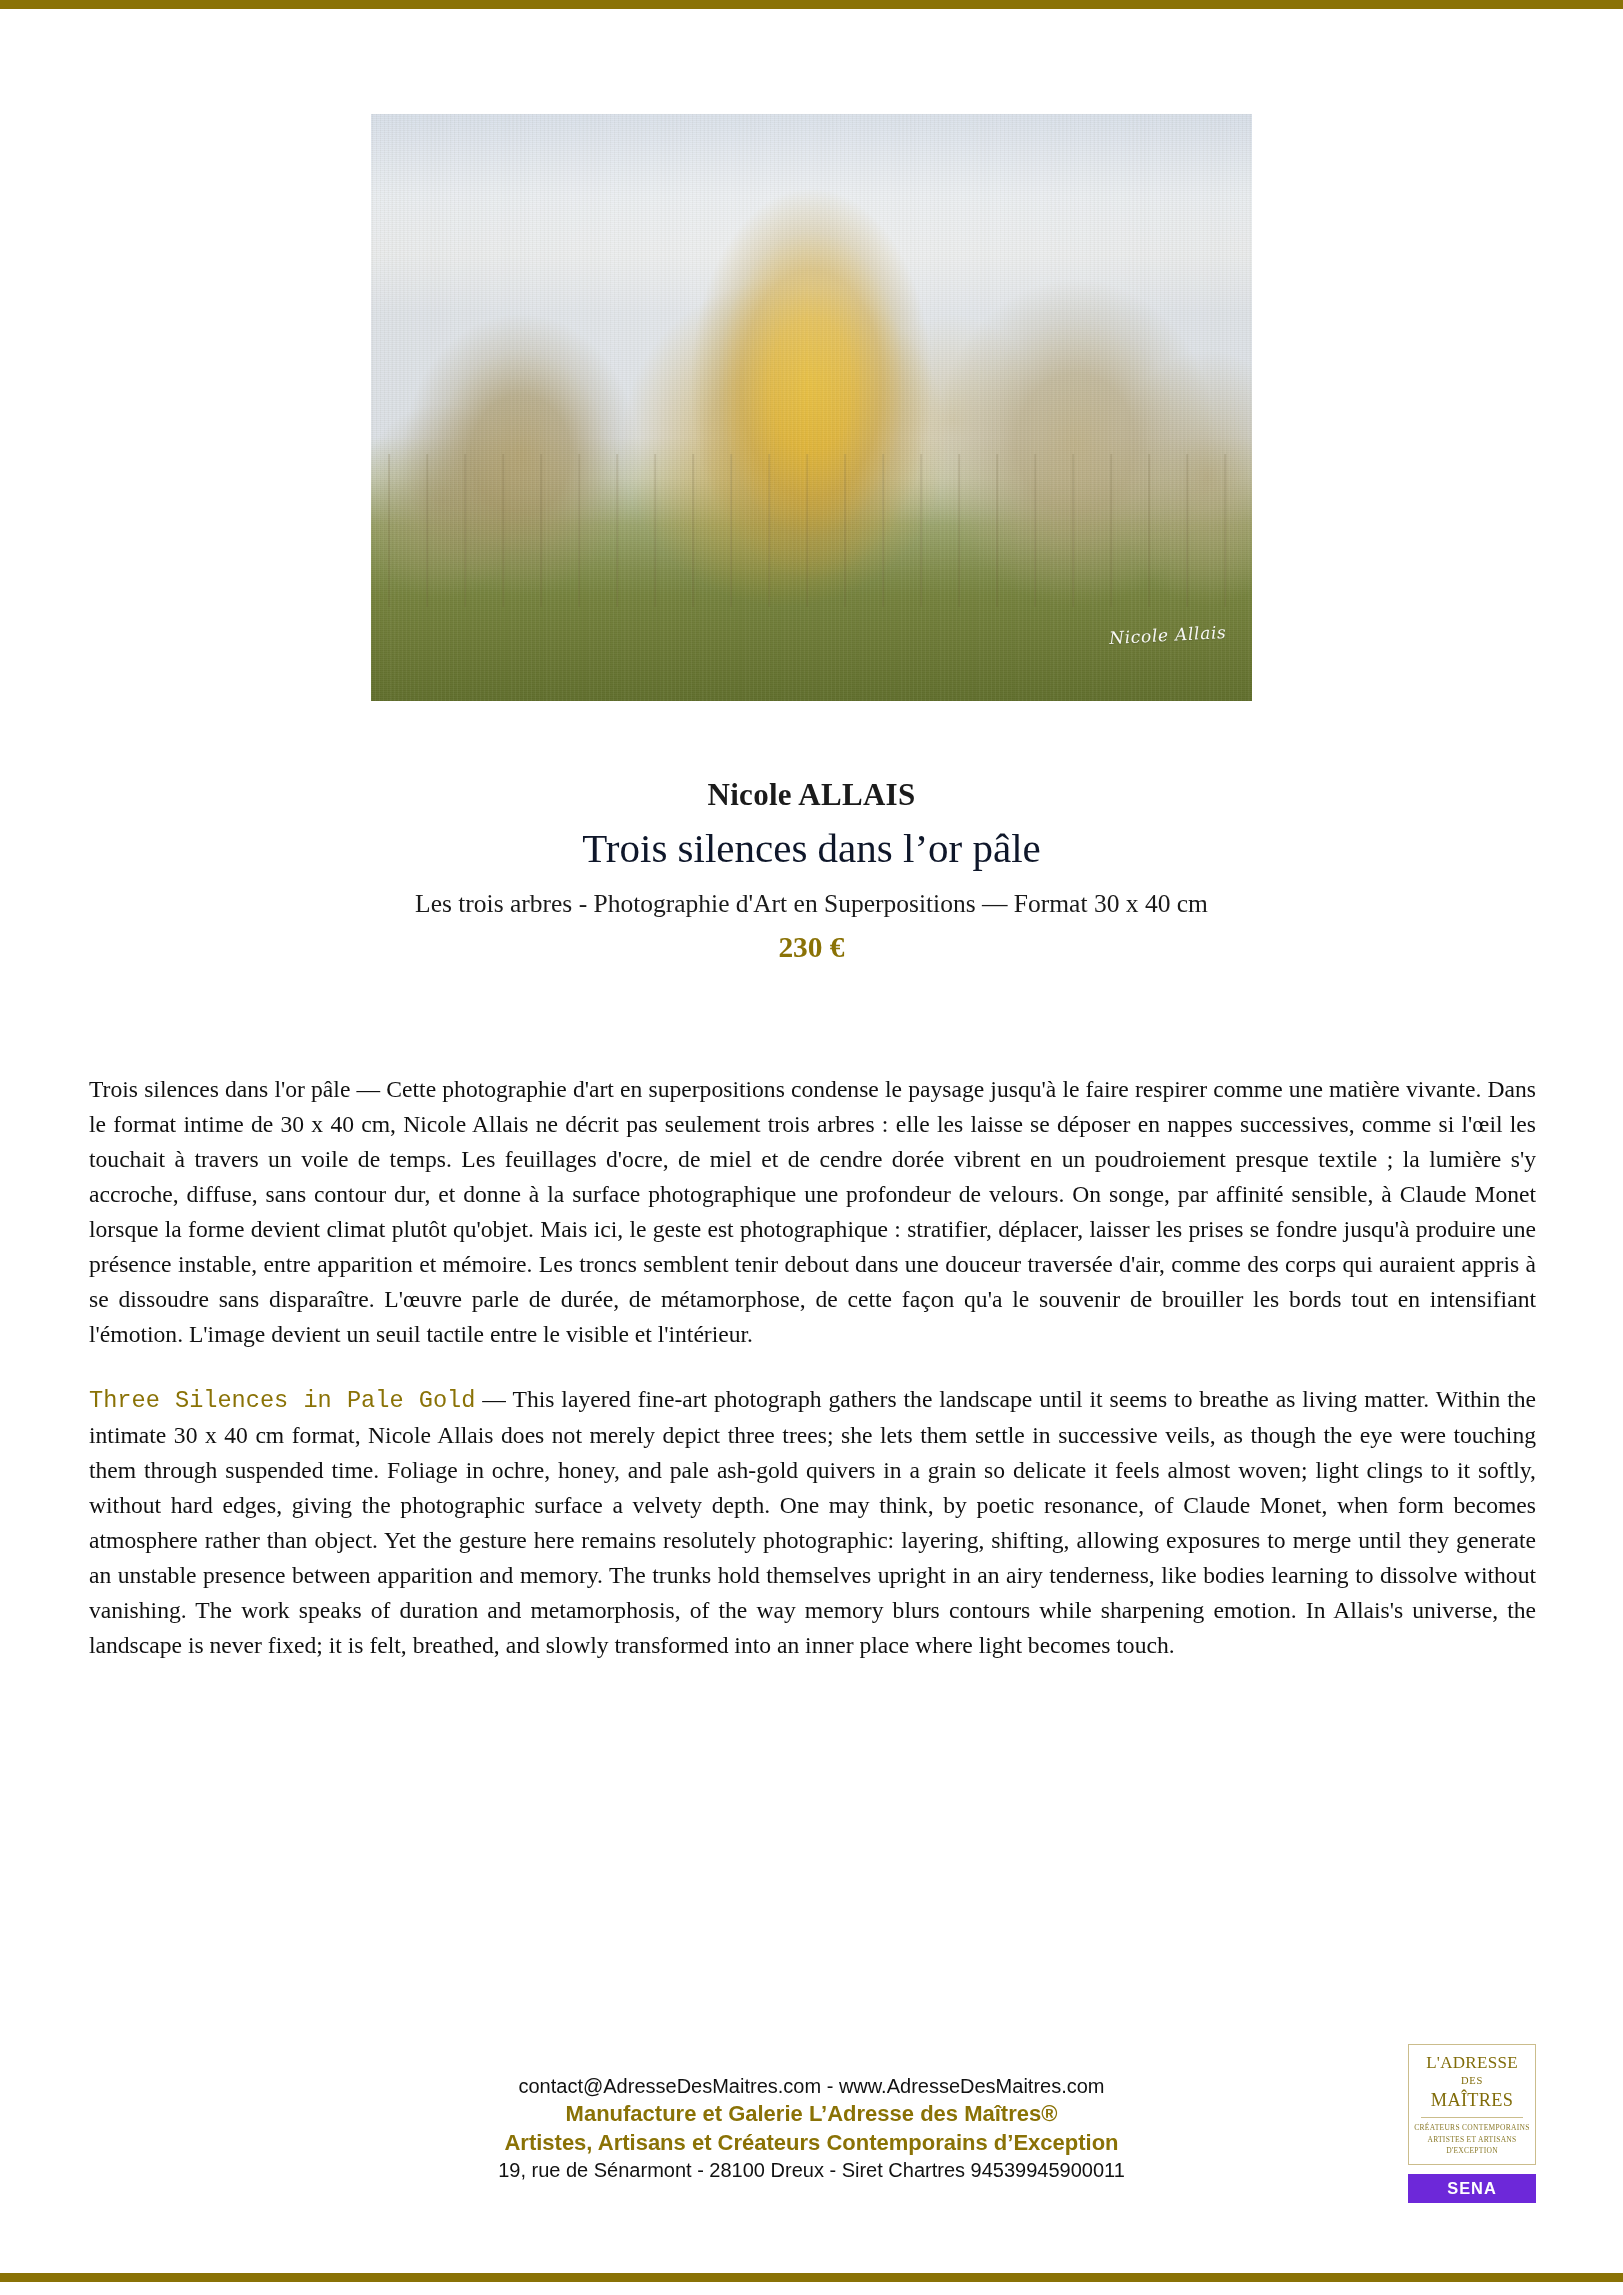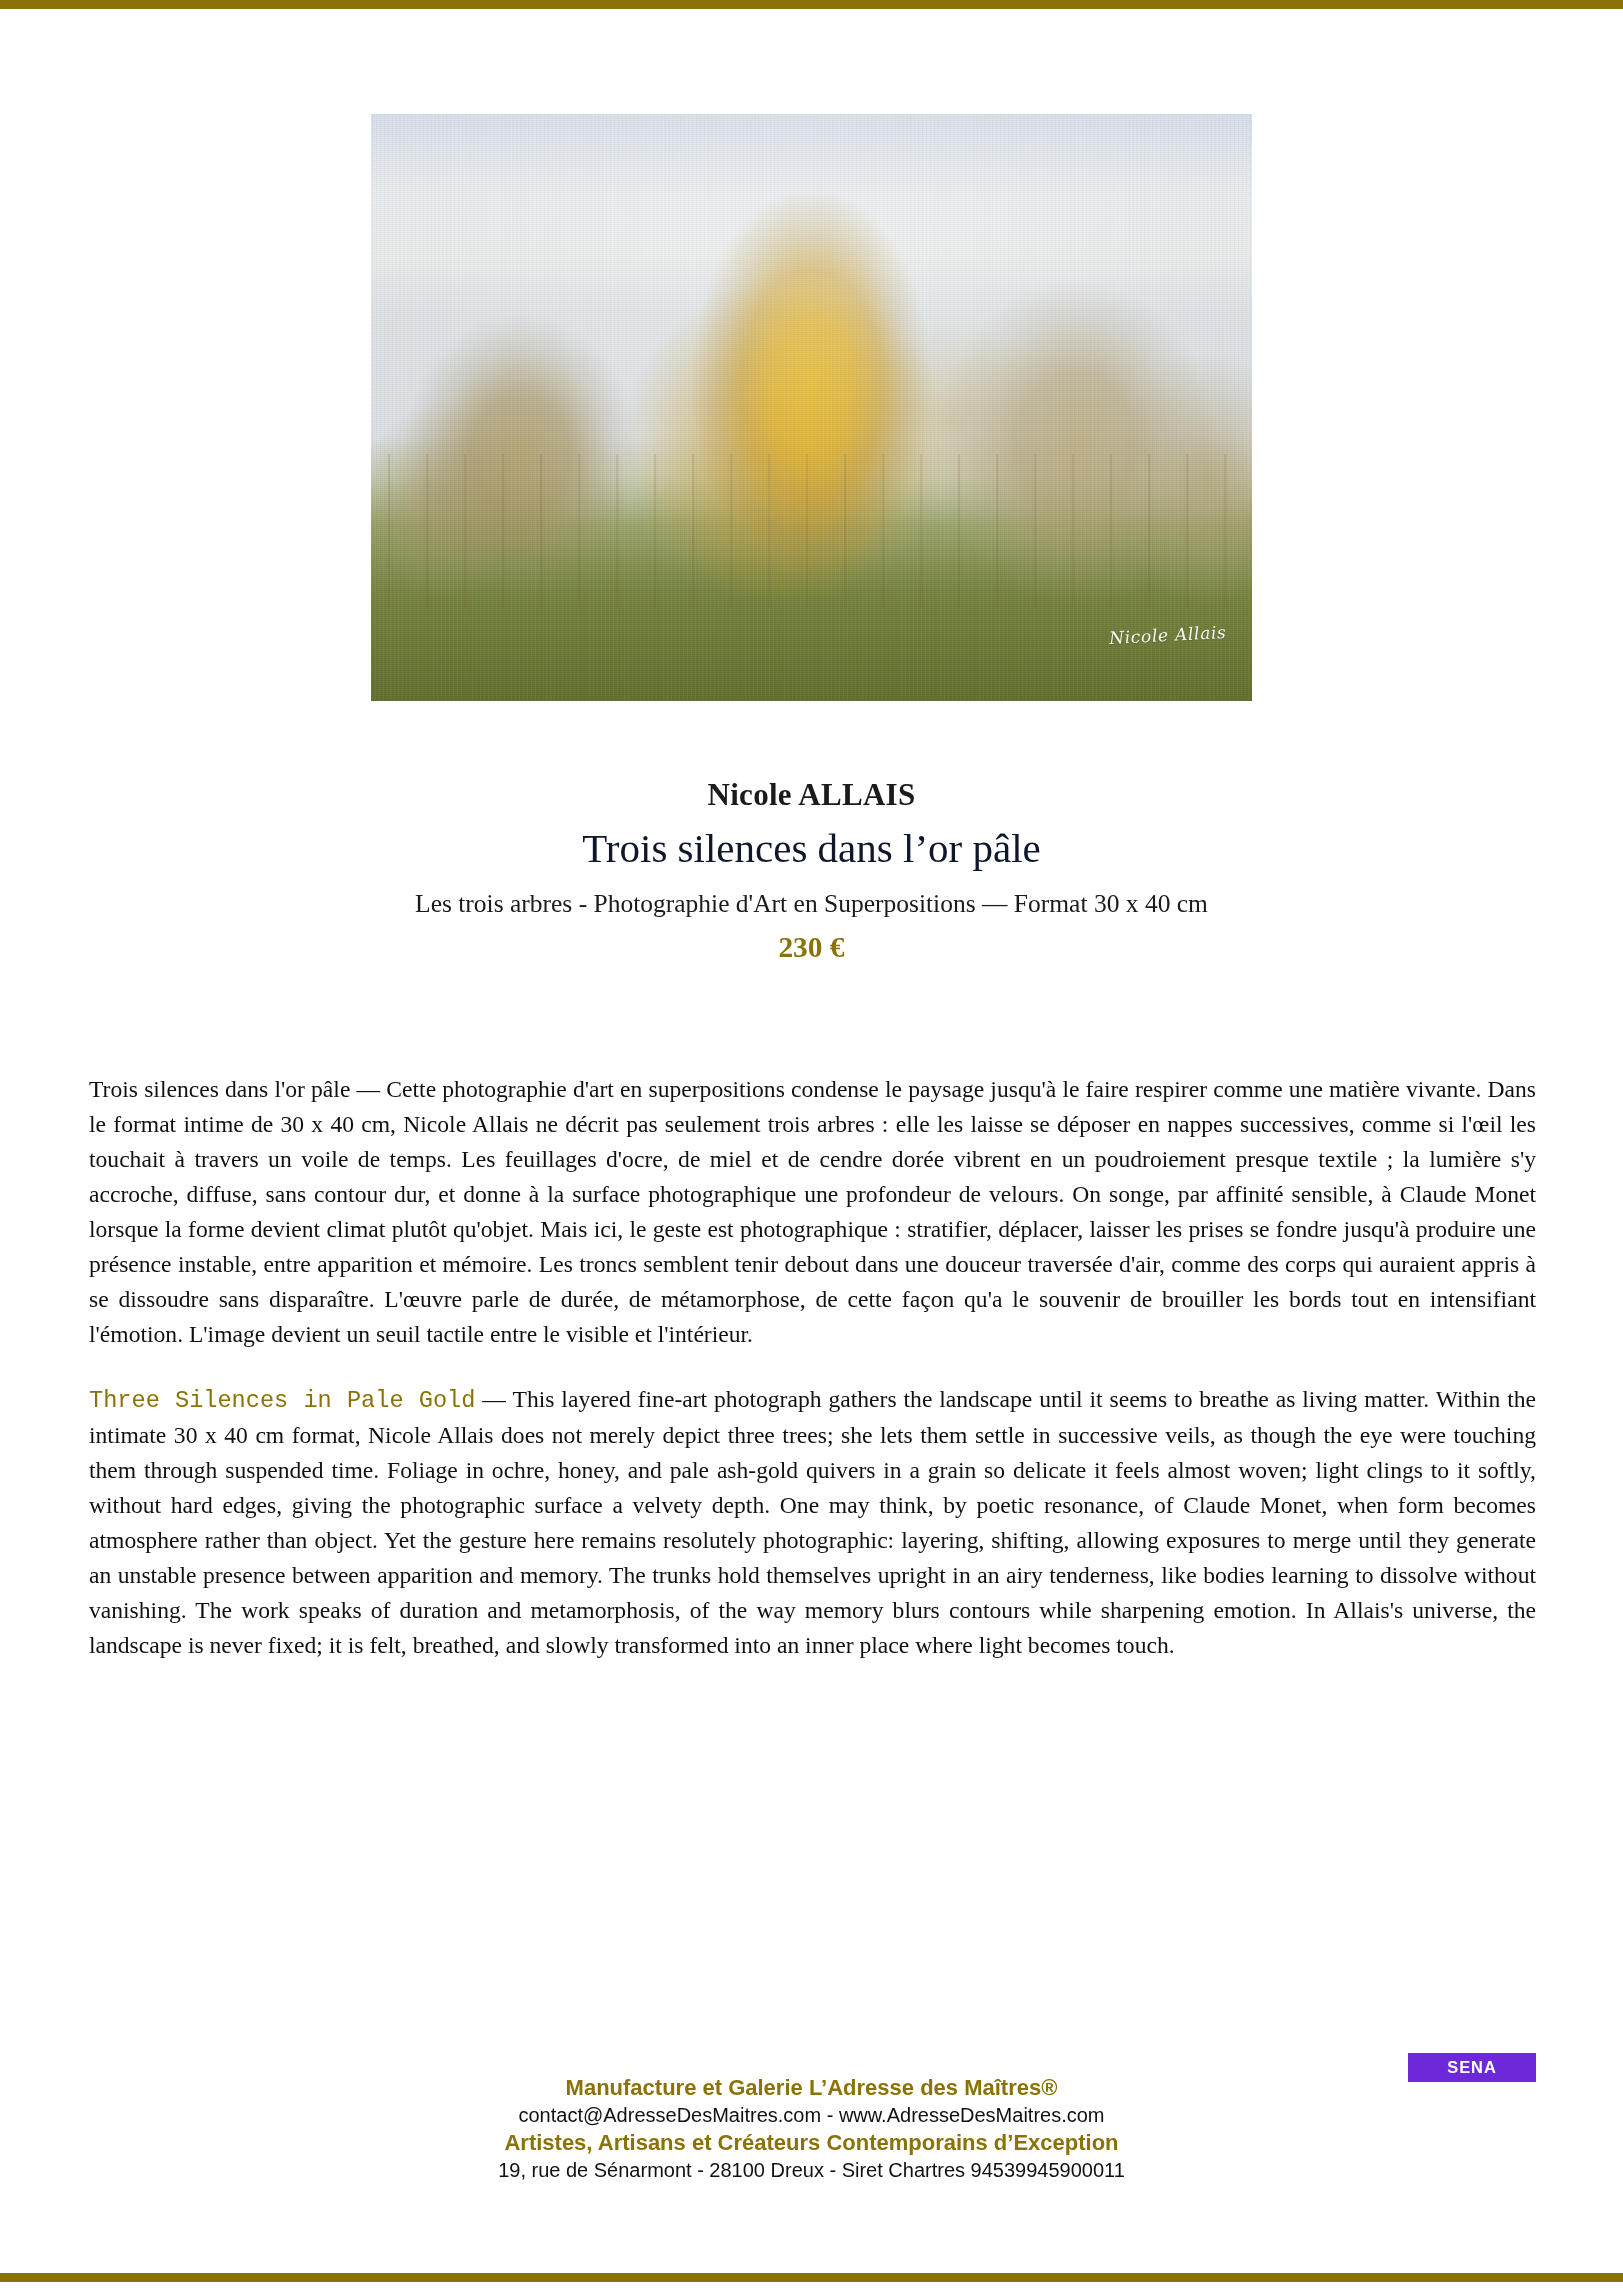--- a/index.html
+++ b/index.html
@@ -315,24 +315,33 @@
   <div class="artwork-subtitle">Les trois arbres - Photographie d'Art en Superpositions — Format 30 x 40 cm</div>
   <div class="artwork-price">230 €</div>
 </div>
 
 <div class="body-text">
   <p class="para"><span>Trois silences dans l'or pâle</span><span> — Cette photographie d'art en superpositions condense le paysage jusqu'à le faire respirer comme une matière vivante. Dans le format intime de 30 x 40 cm, Nicole Allais ne décrit pas seulement trois arbres : elle les laisse se déposer en nappes successives, comme si l'œil les touchait à travers un voile de temps. Les feuillages d'ocre, de miel et de cendre dorée vibrent en un poudroiement presque textile ; la lumière s'y accroche, diffuse, sans contour dur, et donne à la surface photographique une profondeur de velours. On songe, par affinité sensible, à Claude Monet lorsque la forme devient climat plutôt qu'objet. Mais ici, le geste est photographique : stratifier, déplacer, laisser les prises se fondre jusqu'à produire une présence instable, entre apparition et mémoire. Les troncs semblent tenir debout dans une douceur traversée d'air, comme des corps qui auraient appris à se dissoudre sans disparaître. L'œuvre parle de durée, de métamorphose, de cette façon qu'a le souvenir de brouiller les bords tout en intensifiant l'émotion. L'image devient un seuil tactile entre le visible et l'intérieur.</span></p>
   <p class="para"><span class="lead-gold">Three Silences in Pale Gold</span><span> — This layered fine-art photograph gathers the landscape until it seems to breathe as living matter. Within the intimate 30 x 40 cm format, Nicole Allais does not merely depict three trees; she lets them settle in successive veils, as though the eye were touching them through suspended time. Foliage in ochre, honey, and pale ash-gold quivers in a grain so delicate it feels almost woven; light clings to it softly, without hard edges, giving the photographic surface a velvety depth. One may think, by poetic resonance, of Claude Monet, when form becomes atmosphere rather than object. Yet the gesture here remains resolutely photographic: layering, shifting, allowing exposures to merge until they generate an unstable presence between apparition and memory. The trunks hold themselves upright in an airy tenderness, like bodies learning to dissolve without vanishing. The work speaks of duration and metamorphosis, of the way memory blurs contours while sharpening emotion. In Allais's universe, the landscape is never fixed; it is felt, breathed, and slowly transformed into an inner place where light becomes touch.</span></p>
 </div>
 
 <div class="footer">
+  <div class="footer-line dark">contact@AdresseDesMaitres.com - www.AdresseDesMaitres.com</div>
   <div class="footer-line gold">Manufacture et Galerie L’Adresse des Maîtres®</div>
-  <div class="footer-line dark">contact@AdresseDesMaitres.com - www.AdresseDesMaitres.com</div>
   <div class="footer-line gold">Artistes, Artisans et Créateurs Contemporains d’Exception</div>
   <div class="footer-line dark">19, rue de Sénarmont - 28100 Dreux - Siret Chartres 94539945900011</div>
 </div>
 
 <div class="logo-area">
+  <div class="logo-box">
+    <div class="logo-l1">L'ADRESSE</div>
+    <div class="logo-l2">DES</div>
+    <div class="logo-l3">MAÎTRES</div>
+    <div class="logo-rule"></div>
+    <div class="logo-sub">CRÉATEURS CONTEMPORAINS</div>
+    <div class="logo-sub">ARTISTES ET ARTISANS</div>
+    <div class="logo-sub">D'EXCEPTION</div>
+  </div>
   <div class="sena-badge">SENA</div>
 </div>
 
 <div class="gold-bar bottom"></div>
 
 
 </body></html>

